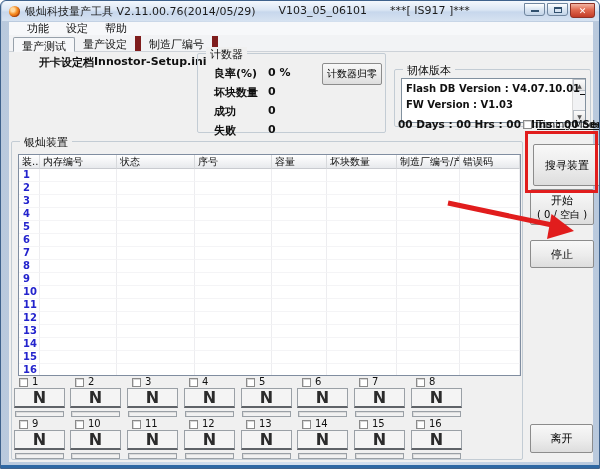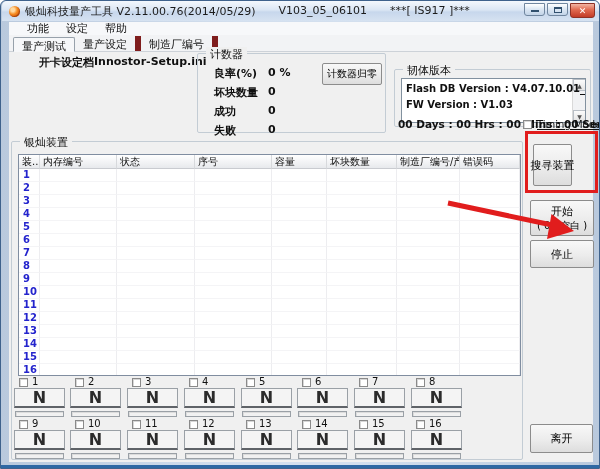--- a/index.html
+++ b/index.html
@@ -478,22 +478,22 @@
           <div class="slot" style="left:402px; top:397px;">
             <div class="cbline">
               <span class="cb"></span>
               <span class="cbnum">16</span>
             </div>
             <div class="nbox">N</div>
             <div class="pbar"></div>
           </div>
         </div>
 
-      <div class="btn" style="left:524px; top:122px; width:39px; height:42px;font-family:Liberation Mono, monospace;">搜寻装置</div>
-      <div class="btn" style="left:521px; top:178px; width:64px; height:36px;">
+      <div class="btn" style="left:524px; top:122px; width:68px; height:42px;font-family:Liberation Mono, monospace;">搜寻装置</div>
+      <div class="btn" style="left:521px; top:167px; width:64px; height:36px;">
         <span>开始</span>
         <span style="font-size:10px;">( 0 / 空白 )</span>
       </div>
       <div class="btn" style="left:521px; top:218px; width:64px; height:28px;">停止</div>
       <div class="btn" style="left:521px; top:402px; width:63px; height:29px;">离开</div>
 
       <div class="ann-rect"></div>
     </div>
 
     <svg class="ann-svg" viewBox="0 0 600 469">

